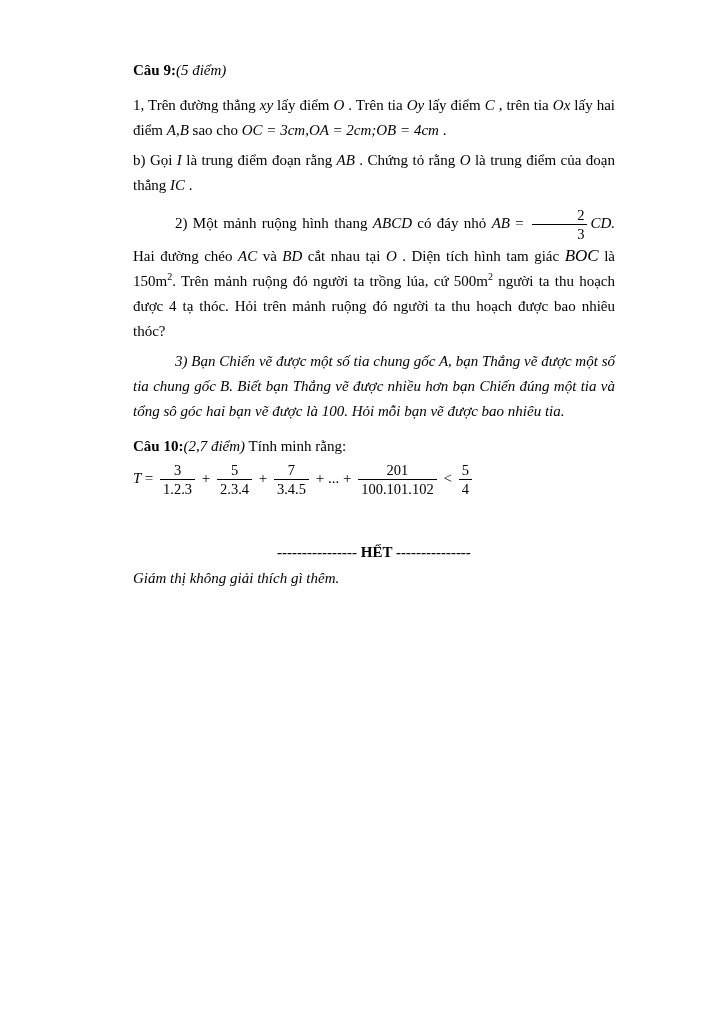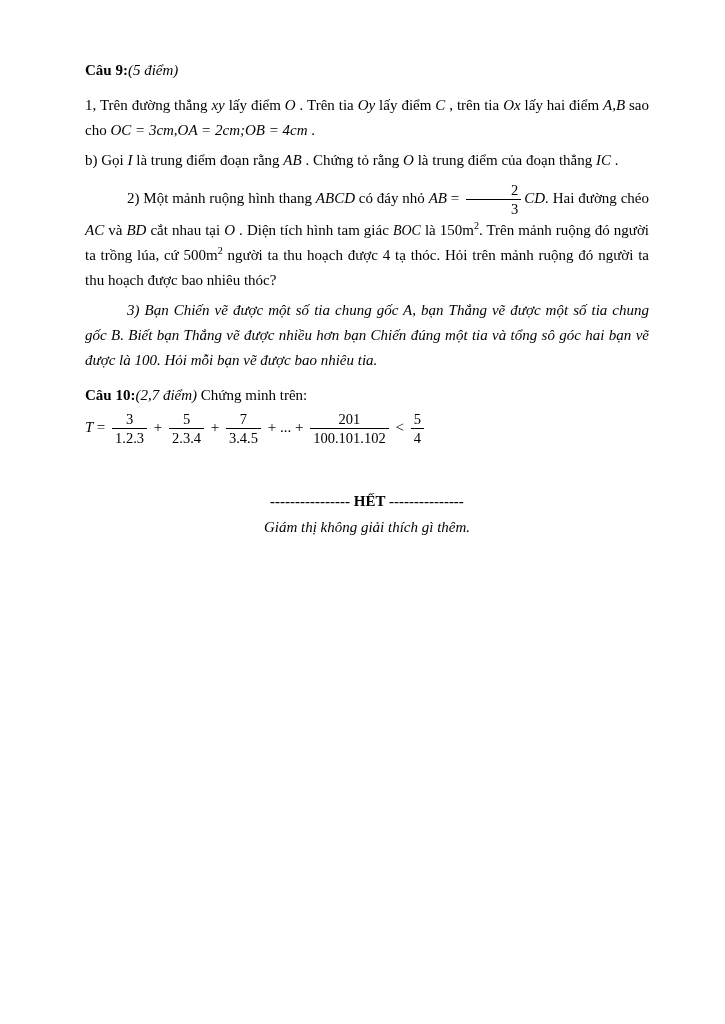--- a/index.html
+++ b/index.html
@@ -11,61 +11,60 @@
     height: 1024px;
     background: #ffffff;
     color: #000000;
     font-family: "Liberation Serif", "DejaVu Serif", serif;
     font-size: 15px;
     line-height: 25px;
     overflow: hidden;
     position: relative;
   }
 
-  .content { padding: 58px 76px 0 85px; }
+  .content { padding: 58px 110px 0 85px; margin-left: 48px; }
 
   p { margin: 0; }
 
   .heading9  { margin: 0 0 10px 0; }
   .intro     { margin: 0 0 5px 0; }
   .part-a    { margin: 0; }
   .part-b    { margin: 0 0 8px 0; }
   .part2     { margin: 0 0 5px 0; }
   .part3     { margin: 0 0 10px 0; font-style: italic; }
   .heading10 { margin: 0 0 2px 0; }
   .formula   { margin: 0; }
 
   .justify { text-align: justify; }
   .indent  { text-indent: 42px; }
 
   .b   { font-weight: bold; }
   .i   { font-style: italic; }
   .mi  { font-style: italic; }
-  .mis { font-style: italic; font-size: 14px; }
+  .mis { font-style: italic; font-size: 17px; }
   .sup { font-size: 10px; vertical-align: super; line-height: 0; }
 
   .frac {
     display: inline-block;
     vertical-align: middle;
     text-align: center;
     font-size: 14.5px;
     line-height: 18px;
     margin: 0 3px;
   }
   .frac .num { display: block; border-bottom: 1px solid #000; padding: 0 3px; }
   .frac .den { display: block; padding: 0 3px; }
 
   .het {
     margin-top: 42px;
     text-align: center;
     font-weight: bold;
   }
   .proctor-note {
     margin-top: 1px;
-    text-align: center;
     font-style: italic;
   }
   .candidate-line {
     margin-top: 3px;
     font-style: italic;
   }
 </style>
 </head>
 <body>
 
@@ -76,21 +75,21 @@
 
     <p class="intro justify"><span>1, Trên đường thẳng </span><span class="mi">xy</span><span> lấy điểm </span><span class="mi">O</span><span> . Trên tia </span><span class="mi">Oy</span><span> lấy điểm </span><span class="mi">C</span><span> , trên tia </span><span class="mi">Ox</span><span> lấy hai điểm </span><span class="mi">A,B</span><span> sao cho </span><span class="mi">OC = 3cm,OA = 2cm;OB = 4cm</span><span> .</span></p>
 
 
     <p class="part-b justify"><span>b) Gọi </span><span class="mi">I</span><span> là trung điểm đoạn rằng </span><span class="mi">AB</span><span> . Chứng tỏ rằng </span><span class="mi">O</span><span> là trung điểm của đoạn thẳng </span><span class="mi">IC</span><span> .</span></p>
 
     <p class="part2 justify indent"><span>2) Một mảnh ruộng hình thang </span><span class="mi">ABCD</span><span> có đáy nhỏ </span><span class="mi">AB</span><span> = </span><span class="frac"><span class="num">2</span><span class="den">3</span></span><span class="mi">CD.</span><span> Hai đường chéo </span><span class="mi">AC</span><span> và </span><span class="mi">BD</span><span> cắt nhau tại </span><span class="mi">O</span><span> . Diện tích hình tam giác </span><span class="mis">BOC</span><span> là 150m</span><span class="sup">2</span><span>. Trên mảnh ruộng đó người ta trồng lúa, cứ 500m</span><span class="sup">2</span><span> người ta thu hoạch được 4 tạ thóc. Hỏi trên mảnh ruộng đó người ta thu hoạch được bao nhiêu thóc?</span></p>
 
     <p class="part3 justify indent"><span>3) Bạn Chiến vẽ được một số tia chung gốc A, bạn Thắng vẽ được một số tia chung gốc B. Biết bạn Thắng vẽ được nhiều hơn bạn Chiến đúng một tia và tổng sô góc hai bạn vẽ được là 100. Hỏi mỗi bạn vẽ được bao nhiêu tia.</span></p>
 
-    <p class="heading10"><span class="b">Câu 10:</span><span class="i">(2,7 điểm)</span><span> Chứng minh trên:</span></p>
+    <p class="heading10"><span class="b">Câu 10:</span><span class="i">(2,7 điểm)</span><span> Tính minh rằng:</span></p>
 
     <p class="formula"><span class="mi">T </span><span>= </span><span class="frac"><span class="num">3</span><span class="den">1.2.3</span></span><span> + </span><span class="frac"><span class="num">5</span><span class="den">2.3.4</span></span><span> + </span><span class="frac"><span class="num">7</span><span class="den">3.4.5</span></span><span> + ... + </span><span class="frac"><span class="num">201</span><span class="den">100.101.102</span></span><span> &lt; </span><span class="frac"><span class="num">5</span><span class="den">4</span></span></p>
 
     <p class="het">---------------- HẾT ---------------</p>
 
     <p class="proctor-note">Giám thị không giải thích gì thêm.</p>
 
 
   </div>
 </div>

